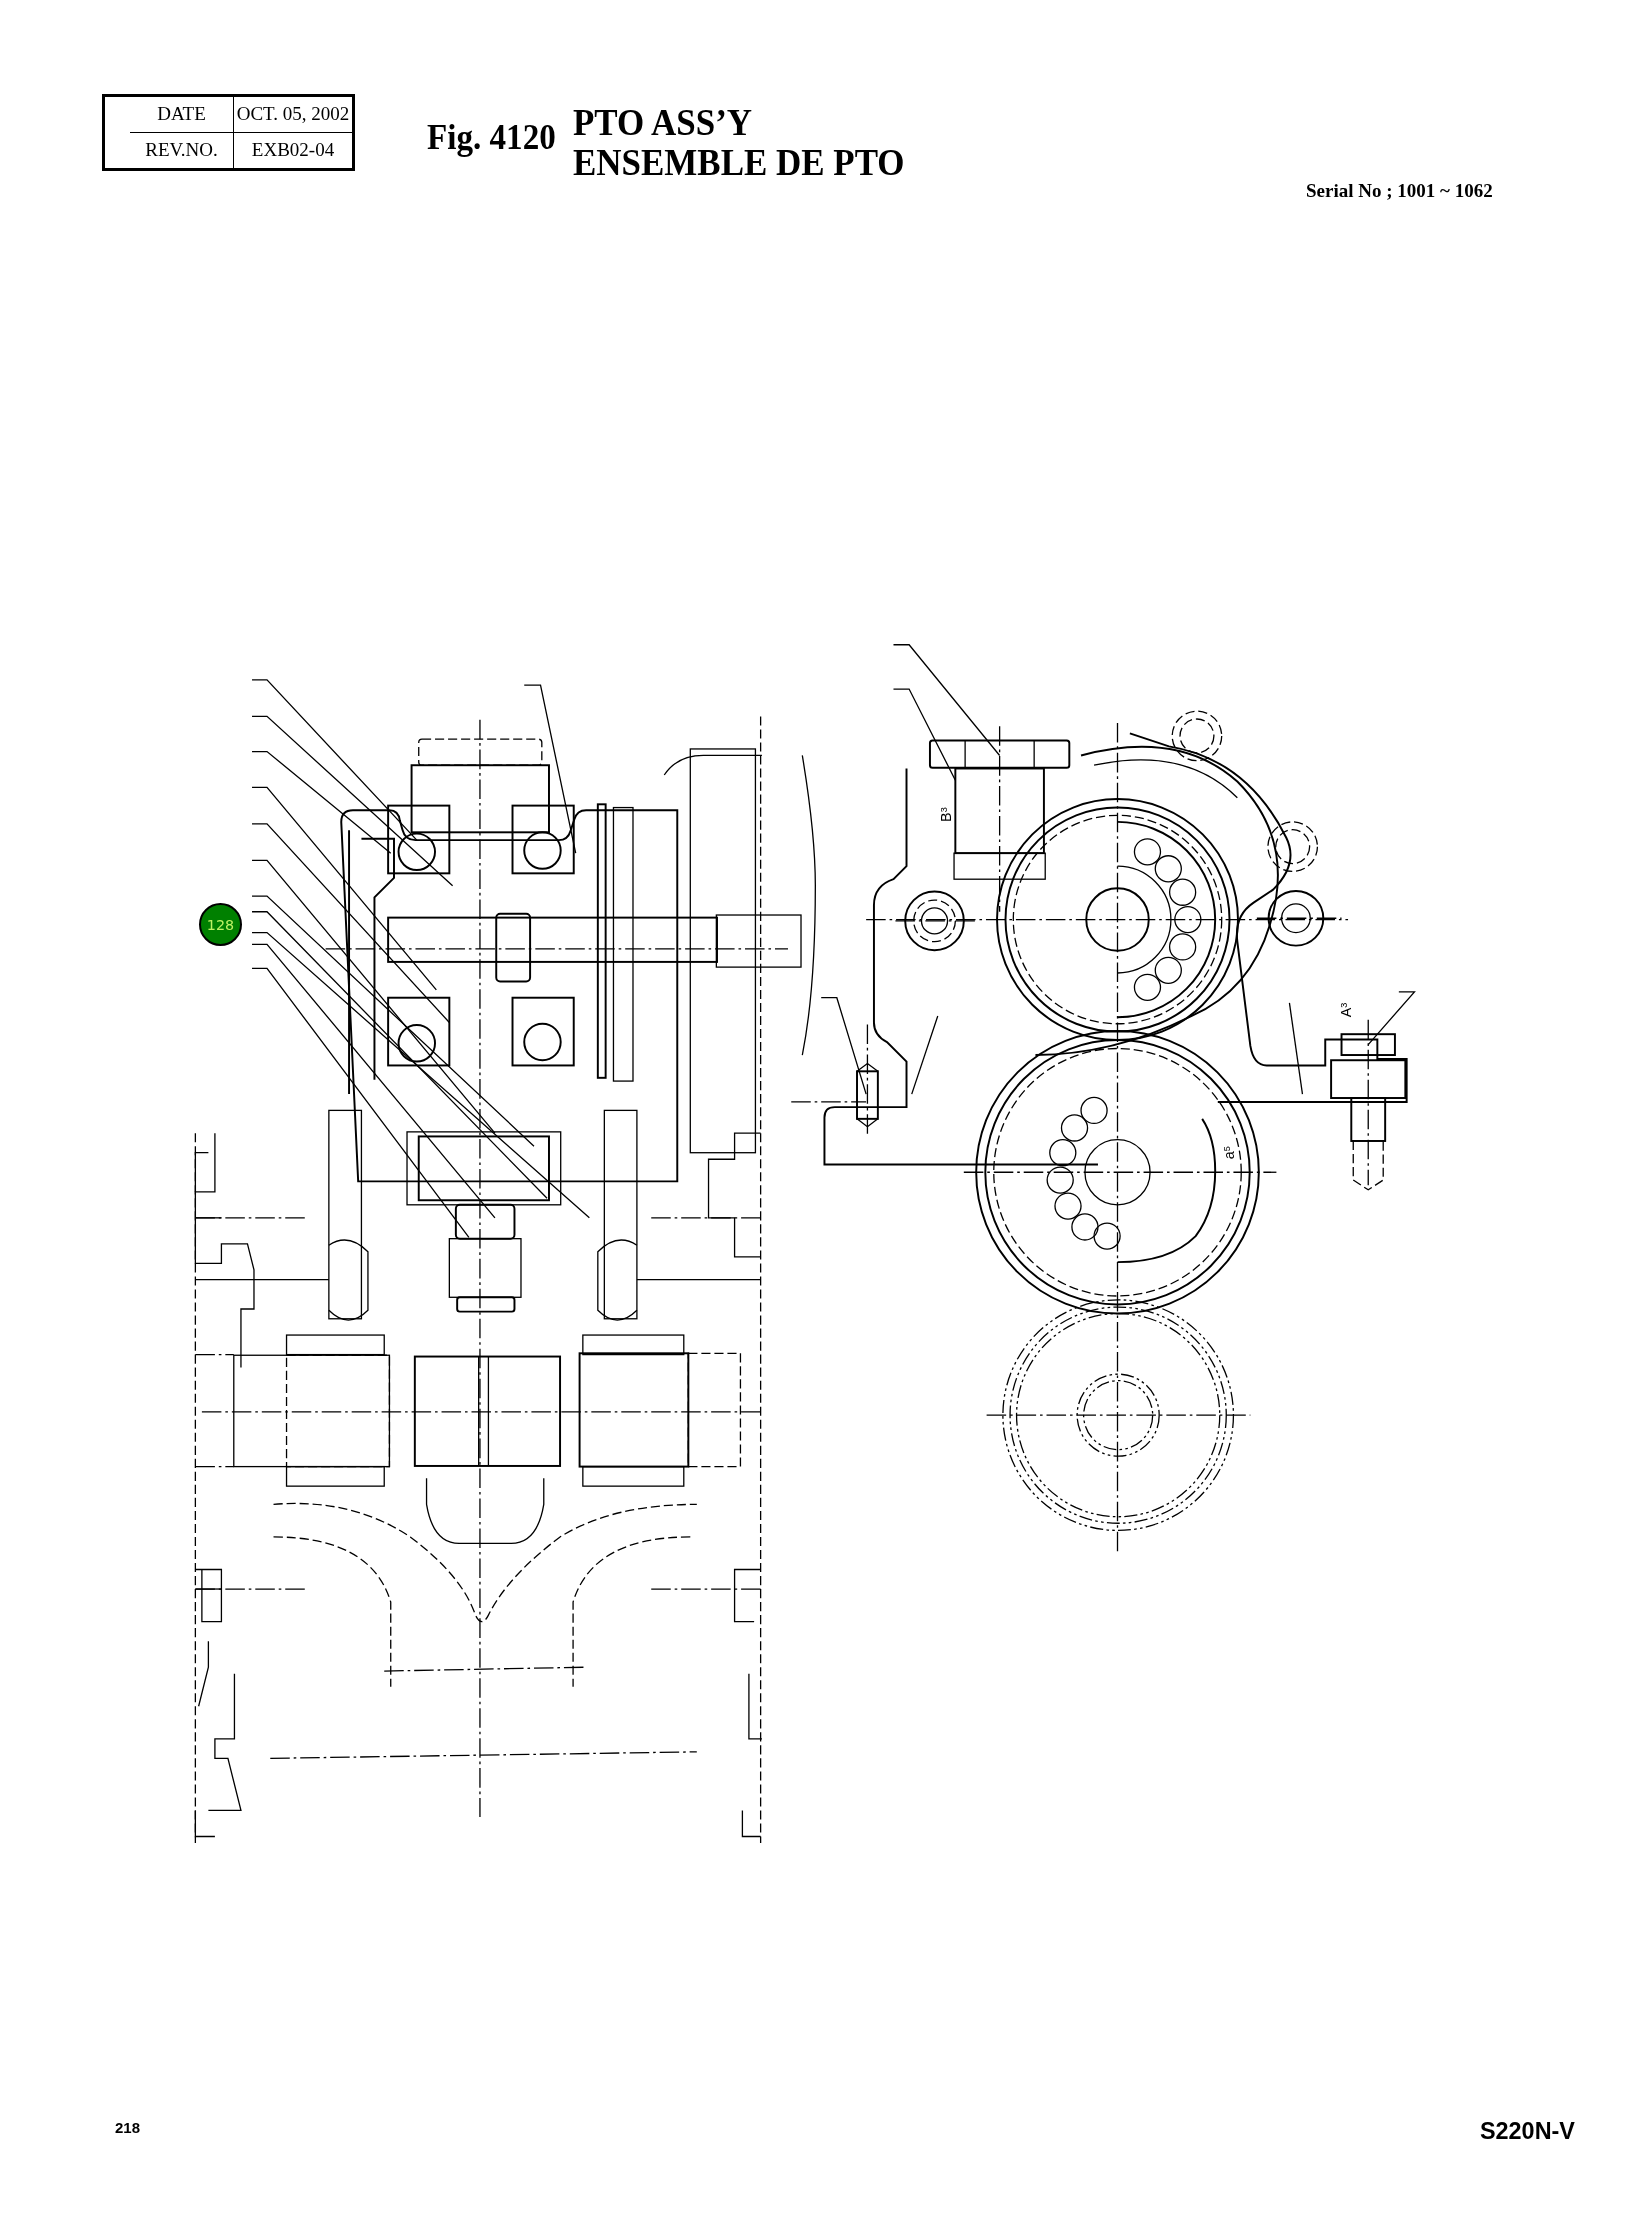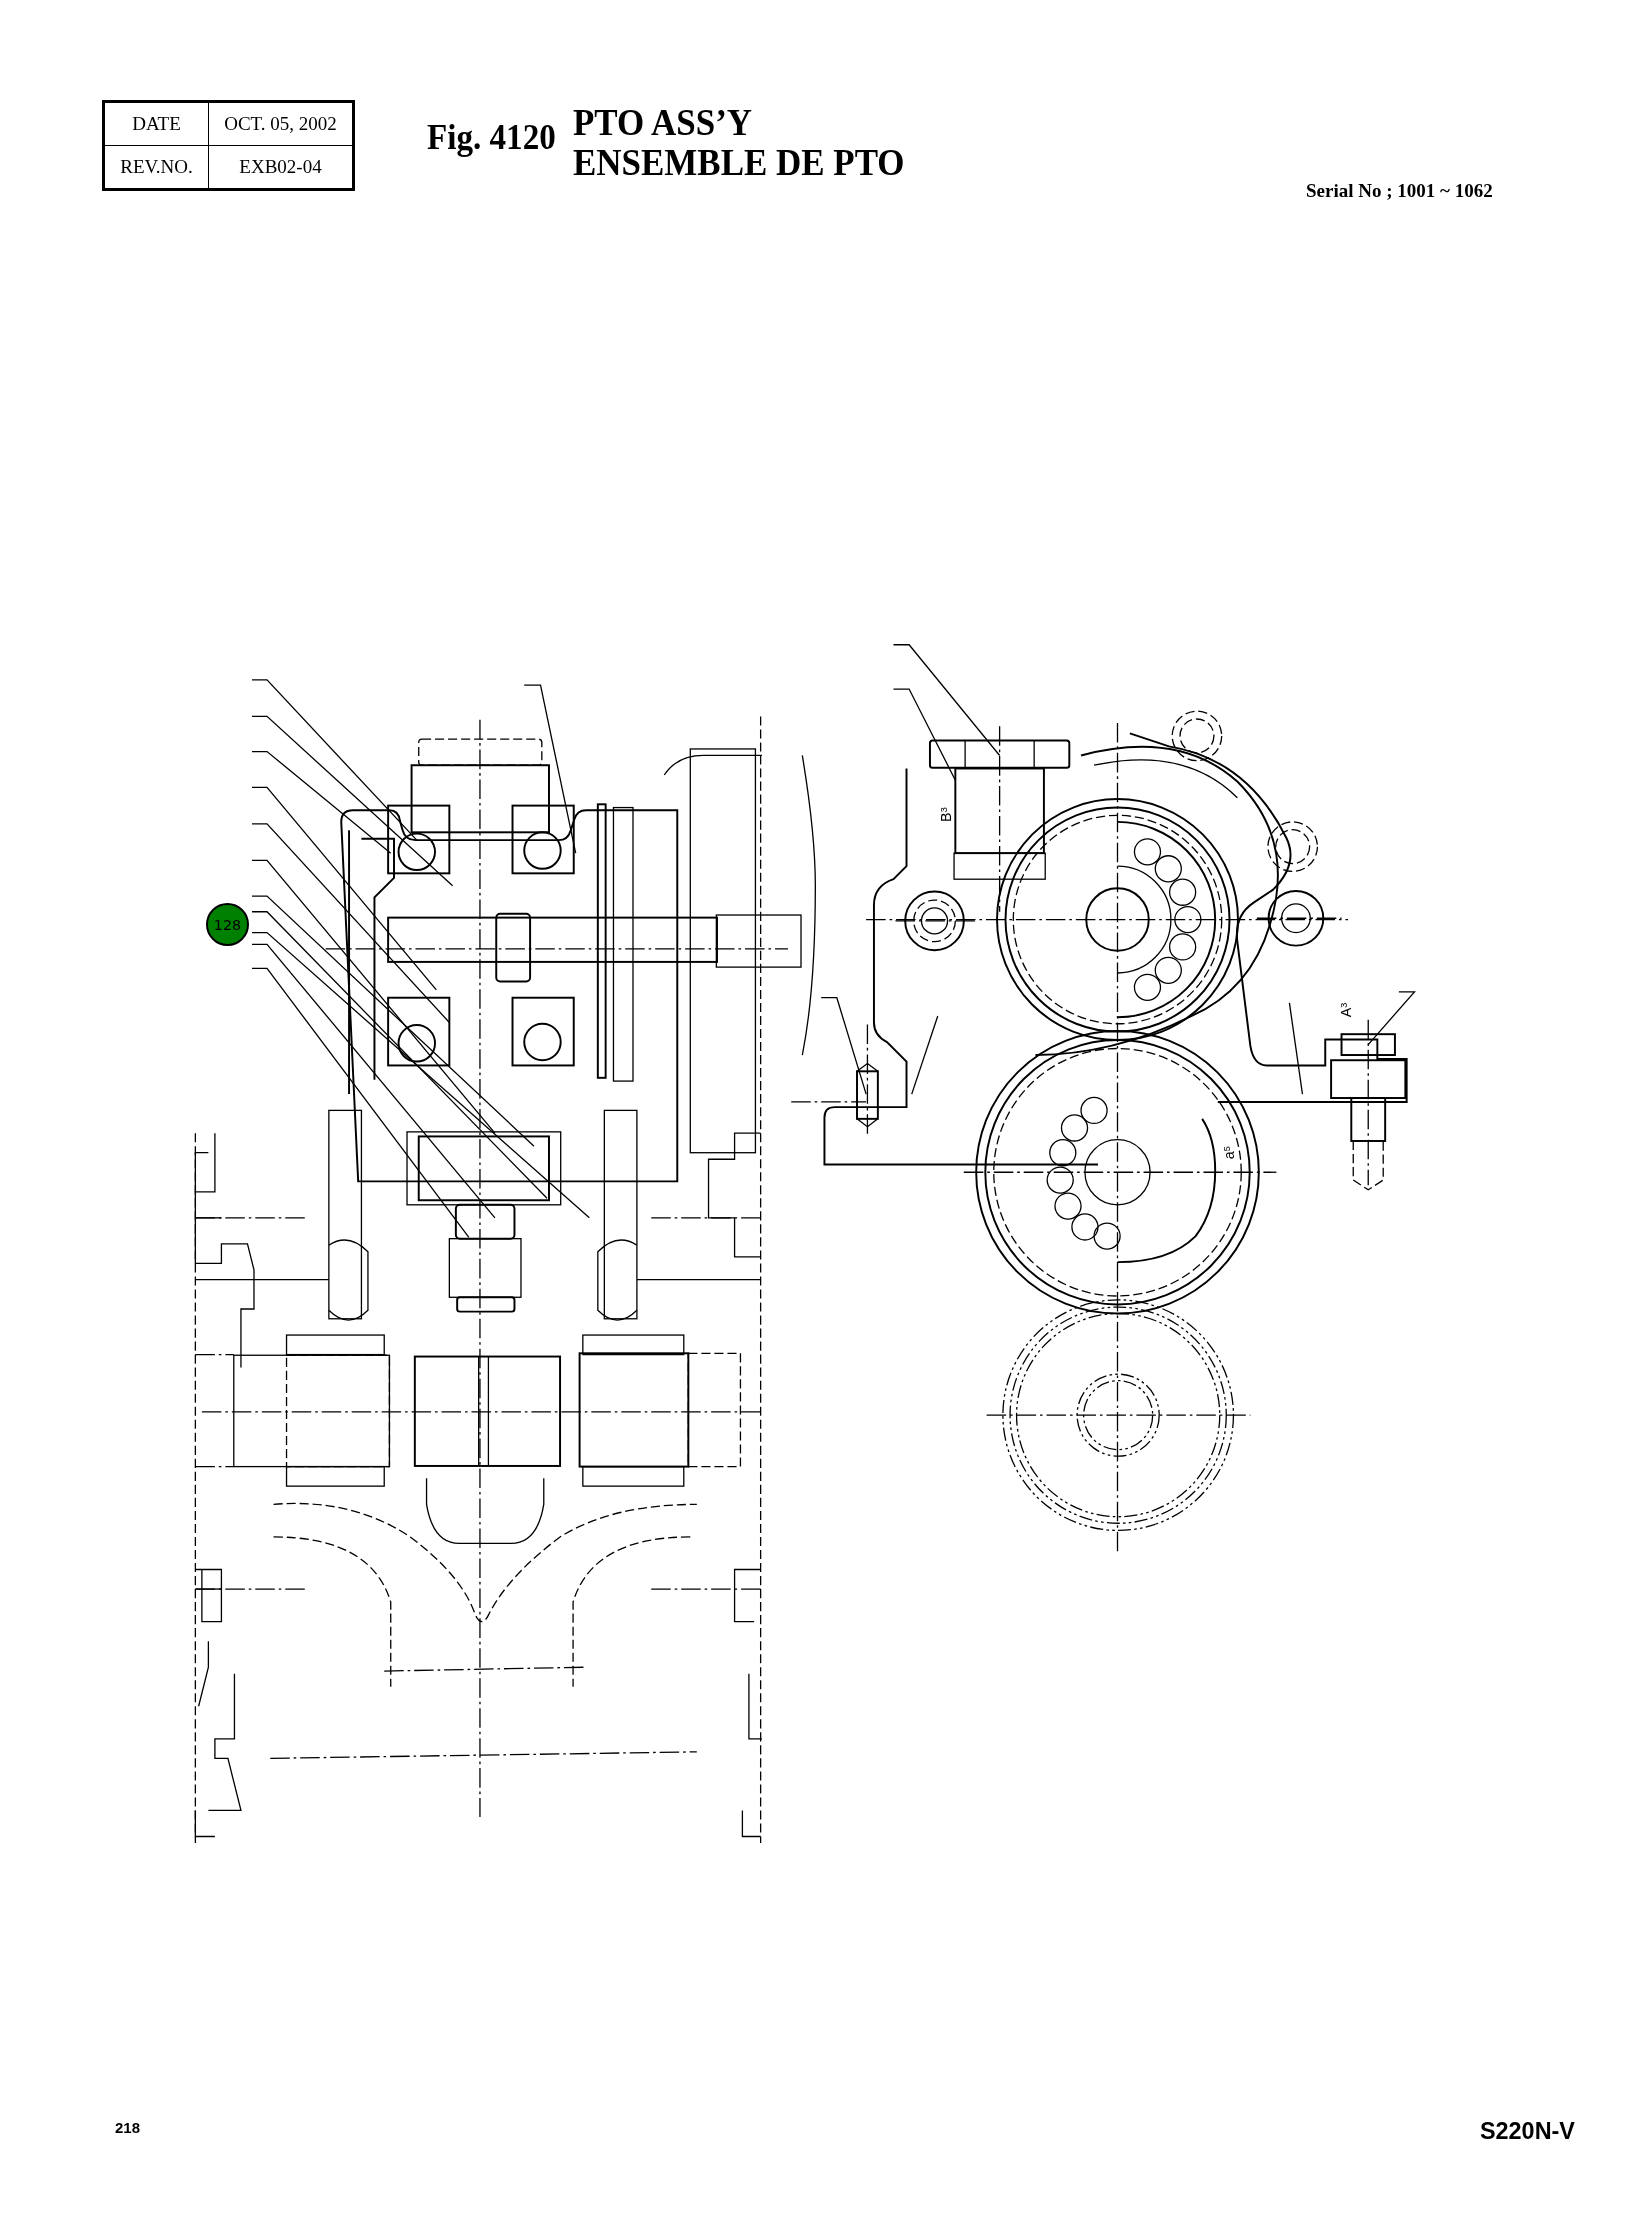--- a/index.html
+++ b/index.html
@@ -1,26 +1,26 @@
 <!DOCTYPE html>
 <html style="font-size:10.4px"><head>
 <meta charset="utf-8">
 <style>
   html, body { margin: 0; padding: 0; background: #ffffff; }
   body { width: 1645px; height: 2239px; position: relative; overflow: hidden; font-family: "Liberation Serif", serif; color: #000; }
-  .rev-table { position: absolute; left: 102px; top: 100px; width: 253px; height: 91px; border: 3.3px solid #000; box-sizing: border-box; display: grid; grid-template-columns: 104px 1fr; grid-template-rows: 1fr 1fr; }
+  .rev-table { position: absolute; left: 102px; top: 94px; width: 253px; height: 77px; border: 3.3px solid #000; box-sizing: border-box; display: grid; grid-template-columns: 104px 1fr; grid-template-rows: 1fr 1fr; padding-left: 25px; }
   .rev-table .cell { display: flex; align-items: center; justify-content: center; font-family: "Liberation Serif", serif; font-size: 19px; white-space: nowrap; }
   .rev-table .c-l { border-right: 1.3px solid #000; }
   .rev-table .r-t { border-bottom: 1.3px solid #000; }
   .fig-num { position: absolute; left: 427px; top: 119px; font-family: "Liberation Serif", serif; font-weight: bold; font-size: 36px; line-height: 1; white-space: nowrap; transform: scaleX(0.92); transform-origin: left top; }
   .title-en { position: absolute; left: 573px; top: 103px; font-family: "Liberation Serif", serif; font-weight: bold; font-size: 38px; line-height: 1; white-space: nowrap; transform: scaleX(0.92); transform-origin: left top; }
   .title-fr { position: absolute; left: 573px; top: 143px; font-family: "Liberation Serif", serif; font-weight: bold; font-size: 38px; line-height: 1; white-space: nowrap; transform: scaleX(0.92); transform-origin: left top; }
   .serial { position: absolute; left: 1306px; top: 181px; font-family: "Liberation Serif", serif; font-weight: bold; font-size: 19px; line-height: 1; white-space: nowrap; }
   .drawing { position: absolute; left: 0; top: 0; width: 1645px; height: 2239px; }
-  .badge { position: absolute; left: 206px; top: 903px; width: 43px; height: 43px; border-radius: 50%; box-sizing: border-box; border: 2.6px solid #000; background: #008000; color: #000000; display: flex; align-items: center; justify-content: center; font-family: "DejaVu Sans", sans-serif; font-size: 14.3px; cursor: pointer; }
+  .badge { position: absolute; left: 199px; top: 903px; width: 43px; height: 43px; border-radius: 50%; box-sizing: border-box; border: 2.6px solid #000; background: #008000; color: #bef264; display: flex; align-items: center; justify-content: center; font-family: "DejaVu Sans", sans-serif; font-size: 14.3px; cursor: pointer; }
   .page-num { position: absolute; left: 115px; top: 2120px; font-family: "Liberation Sans", sans-serif; font-weight: bold; font-size: 15px; line-height: 1; }
   .model { position: absolute; left: 1448px; top: 2120px; font-family: "Liberation Sans", sans-serif; font-weight: bold; font-size: 23.4px; line-height: 1; margin-left: 32px; }
   .dim-label { font-family: "Liberation Sans", sans-serif; font-size: 22px; fill: #000; }
 </style>
 </head>
 <body>
 
 <div class="rev-table">
   <div class="cell c-l r-t">DATE</div>
   <div class="cell r-t">OCT. 05, 2002</div>

